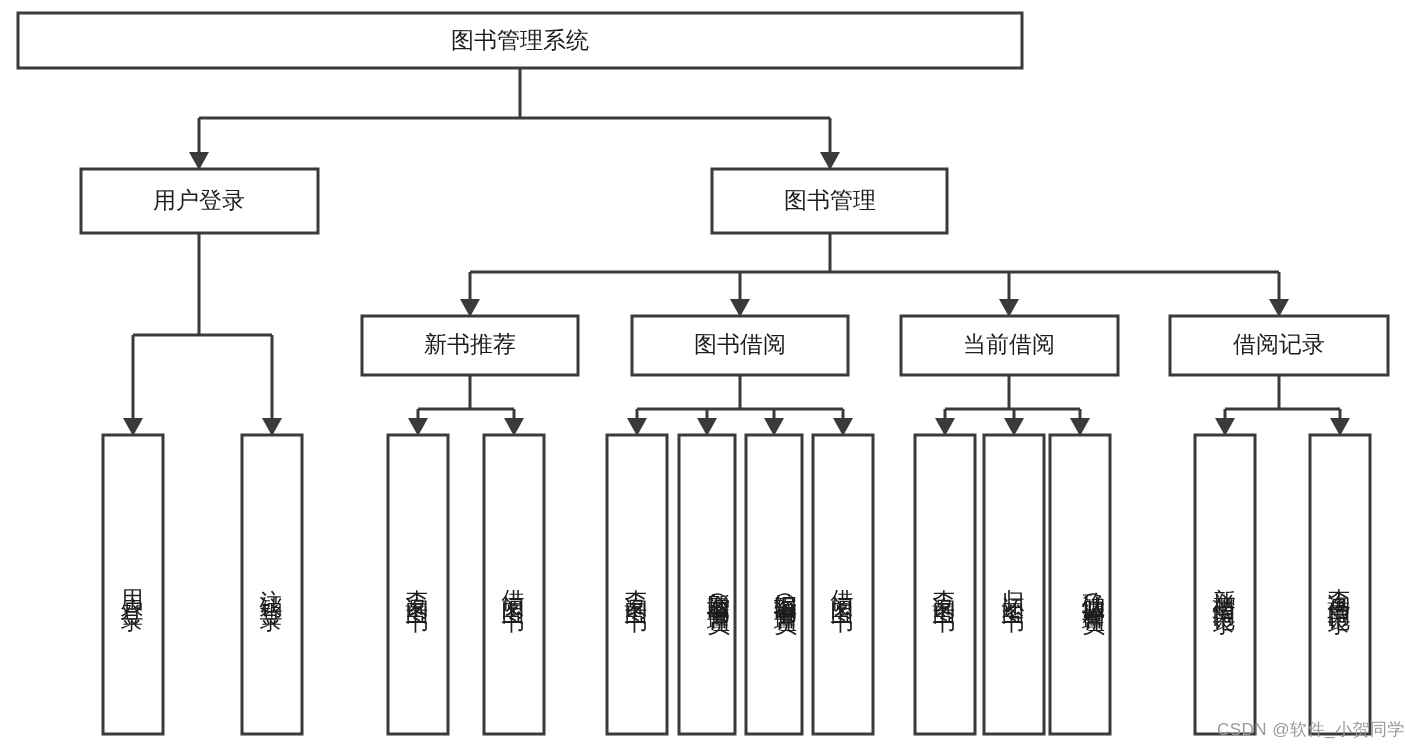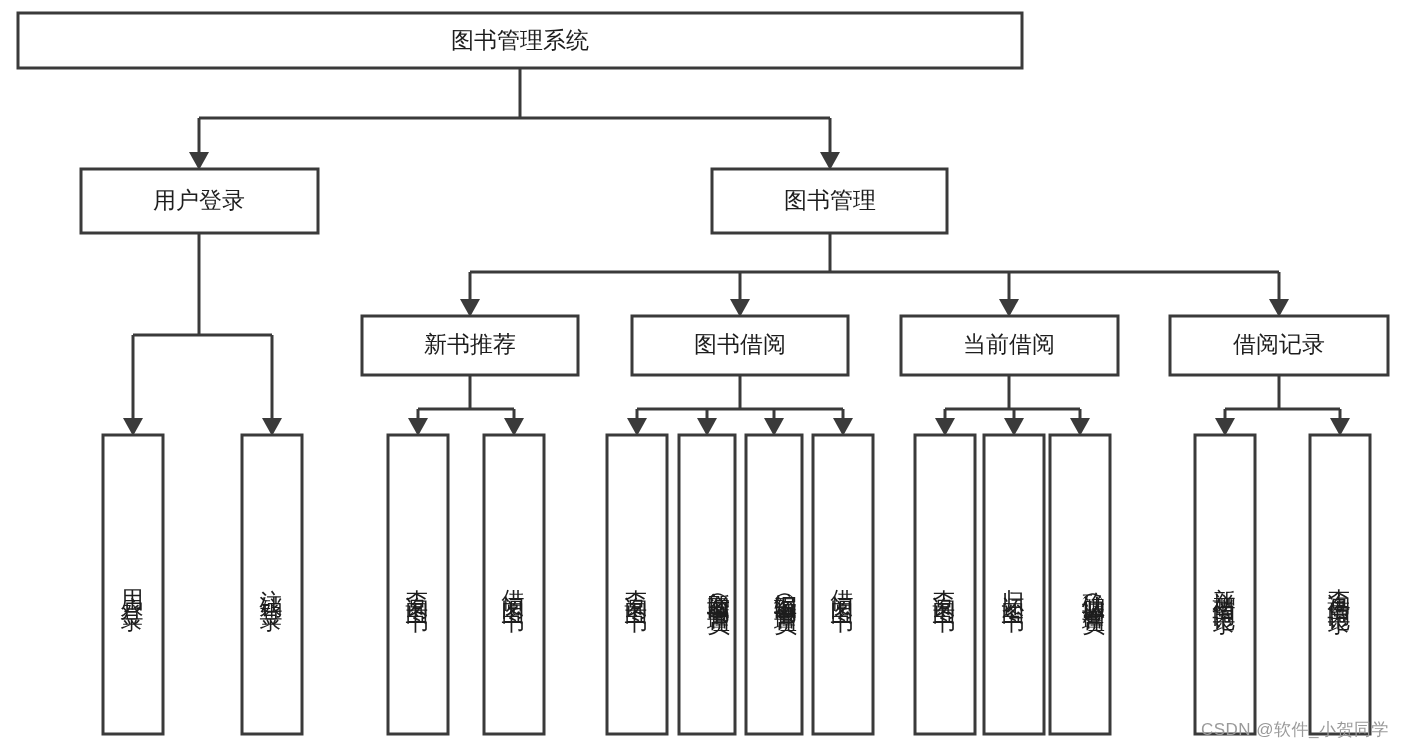--- a/index.html
+++ b/index.html
@@ -47,21 +47,21 @@
   }
   .node-label {
     font-family: "Liberation Sans", "DejaVu Sans", sans-serif;
     font-size: 23px;
     fill: #1d1d1d;
     text-anchor: middle;
     dominant-baseline: middle;
   }
   .watermark {
     position: absolute;
-    right: 16px;
+    right: 0;
     bottom: 6px;
     font-family: "Liberation Sans", "DejaVu Sans", sans-serif;
     font-size: 17px;
     color: #9a9a9a;
     letter-spacing: 0.5px;
     white-space: nowrap;
     pointer-events: none;
     margin-top: 30px;
   }
 </style>

